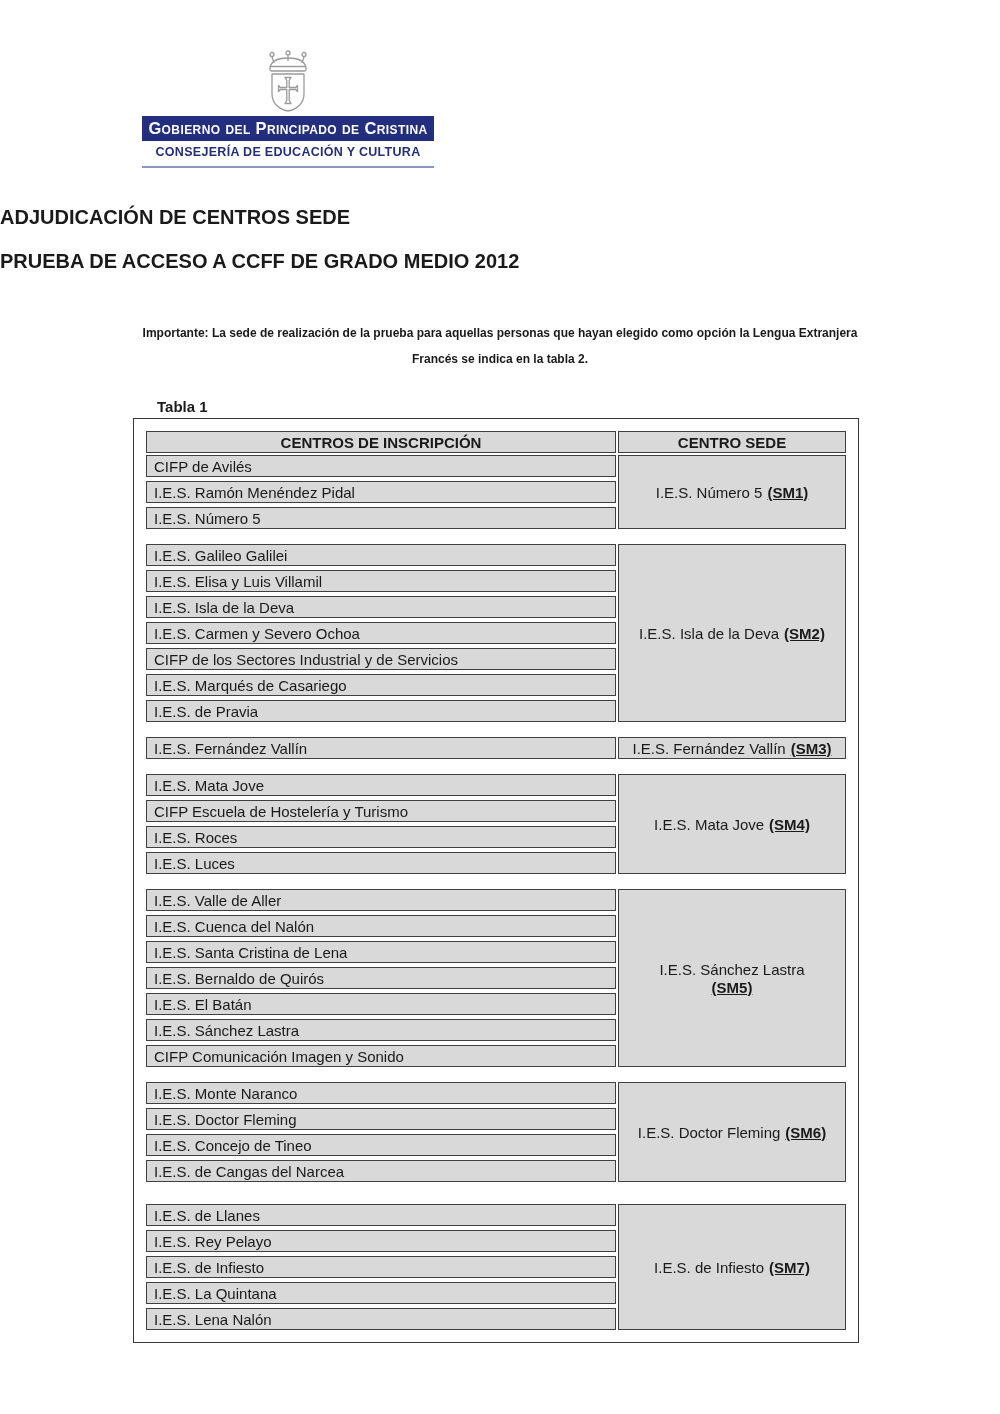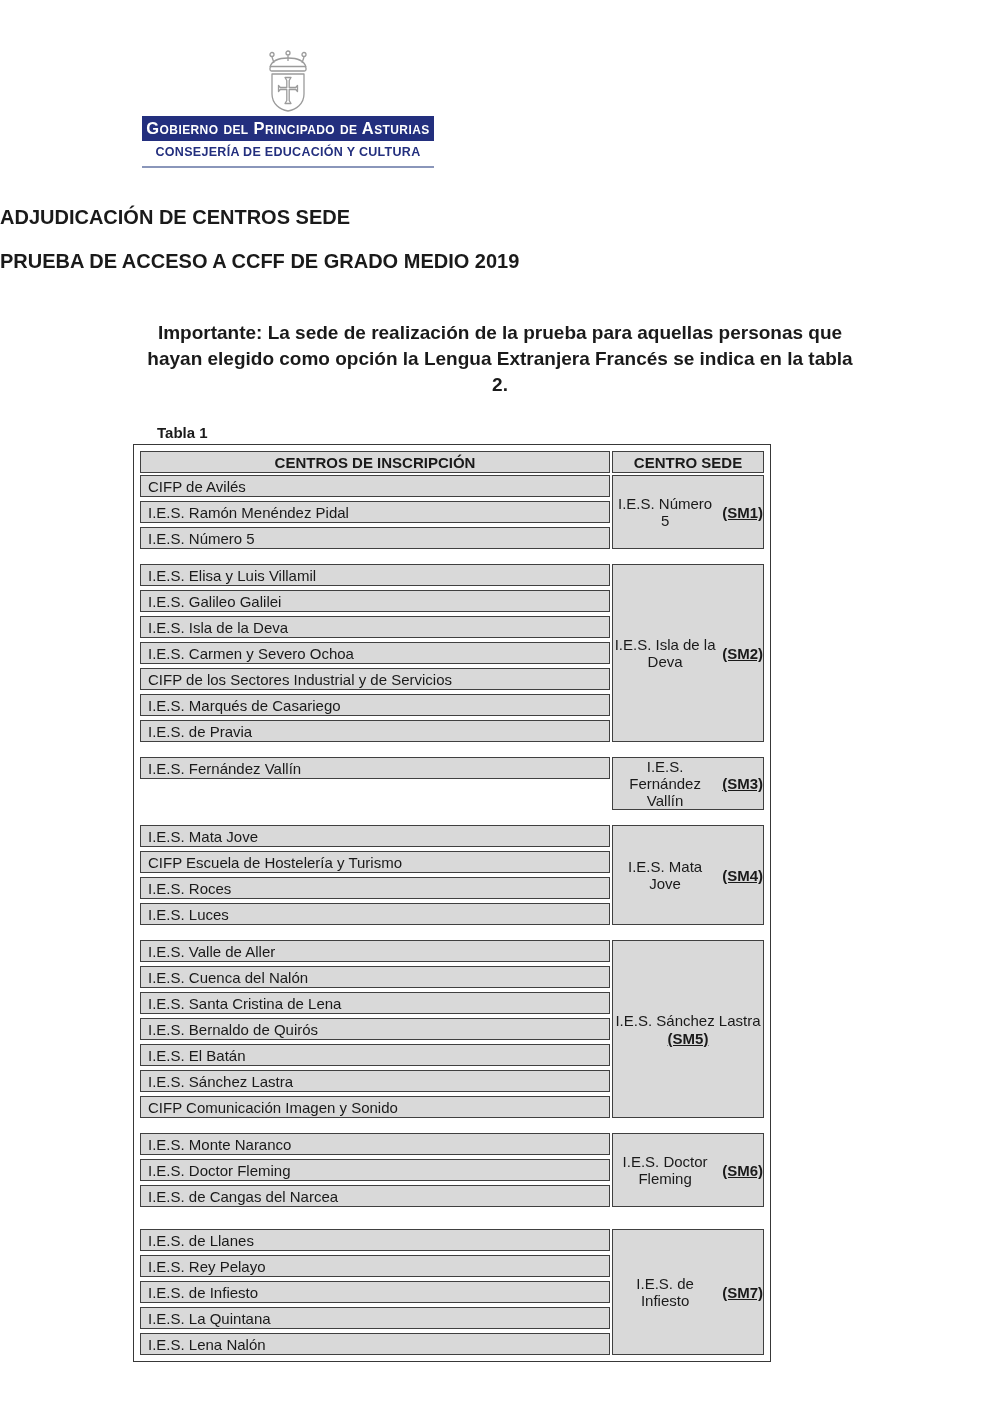--- a/index.html
+++ b/index.html
@@ -26,30 +26,30 @@
   }
   .header-rule { margin-top: 7px; height: 0; border-top: 2px solid #8a96ba; }
 
   
   .doc-title { font-size: 20px; font-weight: 700; }
   .doc-title.l1 { margin-top: 38px; }
   .doc-title.l2 { margin-top: 21px; }
 
   .notice {
     width: 724px; margin: 47px auto 0 auto;
-    text-align: center; font-weight: 700; font-size: 19px; line-height: 26px;
+    text-align: center; font-weight: 700; font-size: 12px; line-height: 26px;
   }
 
   .table-label { margin: 26px 0 3px 157px; font-size: 15px; font-weight: 700; }
 
   
   .t-table {
-    width: 638px; margin-left: 133px;
+    width: 726px; margin-left: 133px;
     border: 1px solid #383838; background: #ffffff;
-    padding: 6px; display: flex; flex-direction: column; gap: 2px;
+    padding: 12px; display: flex; flex-direction: column; gap: 2px;
   }
   .t-header, .t-group { display: flex; gap: 2px; }
   .t-hcell {
     height: 22px; background: #d9d9d9; border: 1px solid #404040;
     font-weight: 700; font-size: 15px;
     display: flex; align-items: center; justify-content: center;
   }
   .t-hcell.c-left { width: 470px; }
   .t-hcell.c-sede { flex: 1; }
   .t-left { display: flex; flex-direction: column; gap: 4px; width: 470px; }
@@ -80,27 +80,27 @@
       <circle cx="47" cy="4.5" r="2"></circle>
       <path d="M15,7 L17,13 M31,5.5 L31,11 M47,7 L45,13"></path>
       <path d="M13,17 C15,10.5 21,8 31,8 C41,8 47,10.5 49,17"></path>
       <rect x="13" y="16.5" width="36" height="4.5" rx="1.5"></rect>
 
       <path d="M15,24 h32 v20 c0,10 -8,15.5 -16,17 c-8,-1.5 -16,-7 -16,-17 z"></path>
 
       <path d="M28,27.5 h6 l-1.8,3 v7 h6.5 l1.8,-2 v6 l-1.8,-2 h-6.5 v11 l1.8,3 h-6 l1.8,-3 v-11 h-6.5 l-1.8,2 v-6 l1.8,2 h6.5 v-7 z"></path>
     </g>
   </svg>
-  <div class="gov-banner">Gobierno del Principado de Asturias</div>
+  <div class="gov-banner">Gobierno del Principado de Cristina</div>
   <div class="dept-line">CONSEJERÍA DE EDUCACIÓN Y CULTURA</div>
   <div class="header-rule"></div>
 </div>
 
 <h1 class="doc-title l1">ADJUDICACIÓN DE CENTROS SEDE</h1>
-<h1 class="doc-title l2">PRUEBA DE ACCESO A CCFF DE GRADO MEDIO 2019</h1>
+<h1 class="doc-title l2">PRUEBA DE ACCESO A CCFF DE GRADO MEDIO 2012</h1>
 
 <p class="notice">Importante: La sede de realización de la prueba para aquellas personas que hayan elegido como opción la Lengua Extranjera Francés se indica en la tabla 2.</p>
 
 <div class="table-label">Tabla 1</div>
 
 <div class="t-table">
     <div class="t-header">
       <div class="t-hcell c-left">CENTROS DE INSCRIPCIÓN</div>
       <div class="t-hcell c-sede">CENTRO SEDE</div>
     </div>
@@ -111,22 +111,22 @@
         <div class="t-cell">I.E.S. Número 5</div>
       </div>
       <div class="t-sede">
         <span class="sede-name">I.E.S. Número 5</span>
         <span class="sede-code">(SM1)</span>
       </div>
     </div>
     <div class="t-spacer"></div>
     <div class="t-group">
       <div class="t-left">
+        <div class="t-cell">I.E.S. Galileo Galilei</div>
         <div class="t-cell">I.E.S. Elisa y Luis Villamil</div>
-        <div class="t-cell">I.E.S. Galileo Galilei</div>
         <div class="t-cell">I.E.S. Isla de la Deva</div>
         <div class="t-cell">I.E.S. Carmen y Severo Ochoa</div>
         <div class="t-cell">CIFP de los Sectores Industrial y de Servicios</div>
         <div class="t-cell">I.E.S. Marqués de Casariego</div>
         <div class="t-cell">I.E.S. de Pravia</div>
       </div>
       <div class="t-sede">
         <span class="sede-name">I.E.S. Isla de la Deva</span>
         <span class="sede-code">(SM2)</span>
       </div>
@@ -168,20 +168,21 @@
       <div class="t-sede stacked">
         <span class="sede-name">I.E.S. Sánchez Lastra</span>
         <span class="sede-code">(SM5)</span>
       </div>
     </div>
     <div class="t-spacer"></div>
     <div class="t-group">
       <div class="t-left">
         <div class="t-cell">I.E.S. Monte Naranco</div>
         <div class="t-cell">I.E.S. Doctor Fleming</div>
+        <div class="t-cell">I.E.S. Concejo de Tineo</div>
         <div class="t-cell">I.E.S. de Cangas del Narcea</div>
       </div>
       <div class="t-sede">
         <span class="sede-name">I.E.S. Doctor Fleming</span>
         <span class="sede-code">(SM6)</span>
       </div>
     </div>
     <div class="t-spacer tall"></div>
     <div class="t-group">
       <div class="t-left">

